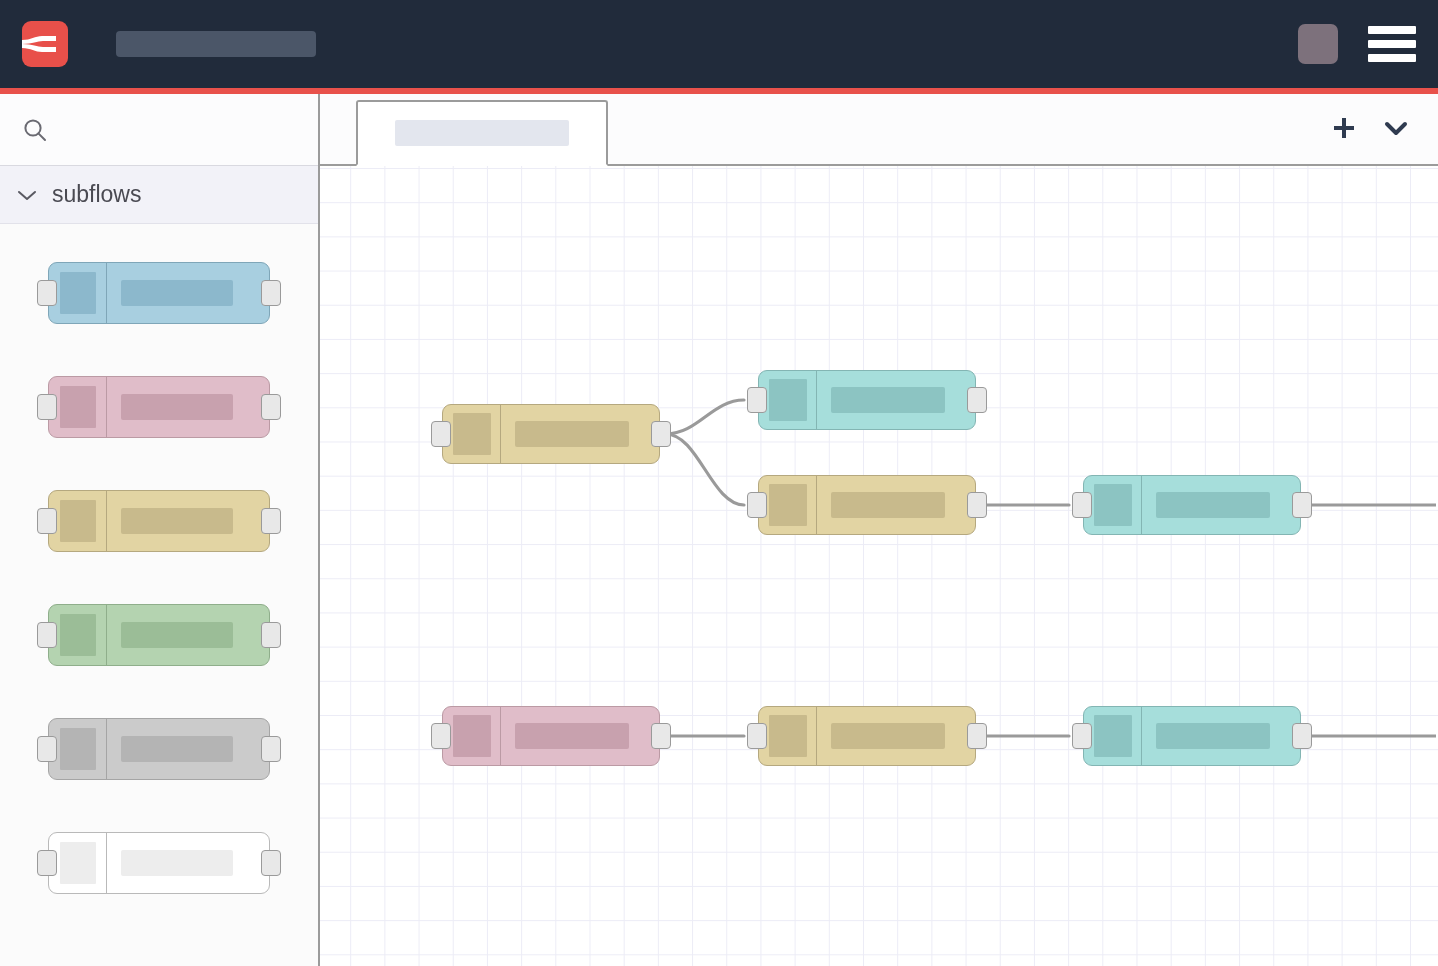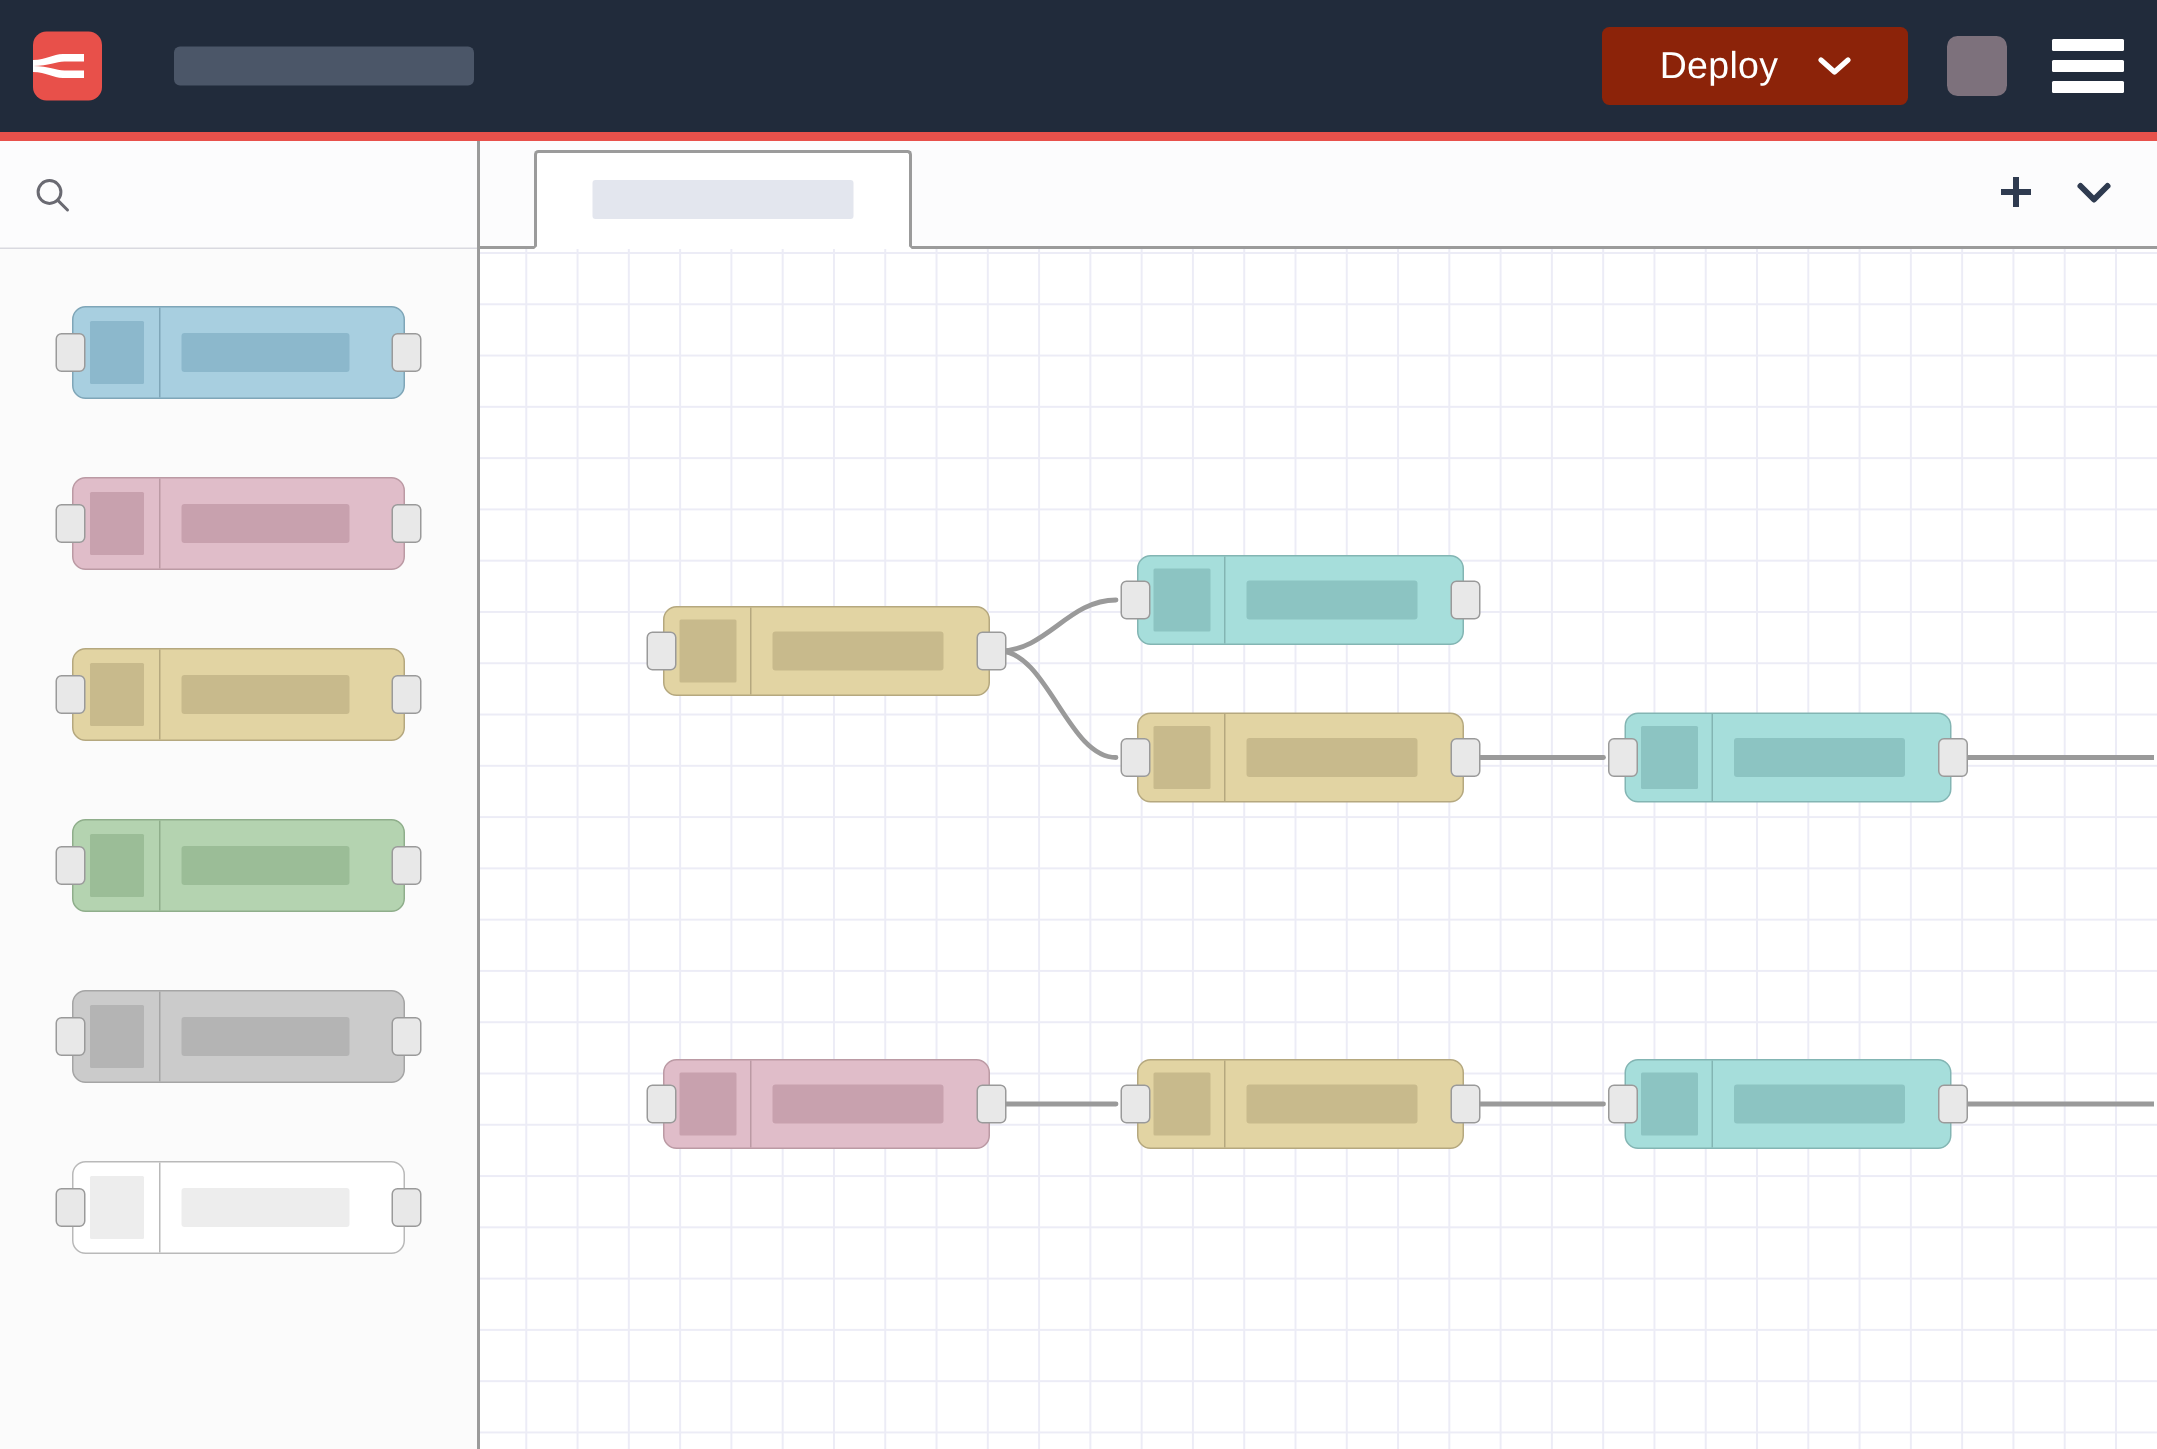--- a/index.html
+++ b/index.html
@@ -281,26 +281,20 @@
       <svg width="46" height="46" viewBox="0 0 46 46" aria-hidden="true">
         <path d="M0 19 C 9 19, 13 15, 20 15 L 34 15 L 34 20 L 21 20 C 15 20, 11 23, 0 23 Z" fill="#ffffff"></path>
         <path d="M0 27 C 9 27, 13 31, 20 31 L 34 31 L 34 26 L 21 26 C 15 26, 11 23, 0 23 Z" fill="#ffffff"></path>
       </svg>
     </div>
 
     <div class="app-title-redaction"></div>
 
     <div class="header-spacer"></div>
 
-    <button class="deploy-button">
-      <span class="deploy-label">Deploy</span>
-      <svg class="deploy-caret" viewBox="0 0 22 14">
-        <path d="M2 3 L11 11 L20 3" stroke="#ffffff" stroke-width="3.4" fill="none" stroke-linecap="round" stroke-linejoin="round"></path>
-      </svg>
-    </button>
 
     <div class="avatar-block"></div>
 
     <div class="hamburger">
       <span></span>
       <span></span>
       <span></span>
     </div>
   </div>
   <div class="header-underline"></div>
@@ -309,20 +303,26 @@
 
     <div class="sidebar">
 
       <div class="search-row">
         <svg class="search-icon" viewBox="0 0 26 26">
           <circle cx="11" cy="11" r="7.6" stroke="#6a6a72" stroke-width="2" fill="none"></circle>
           <line x1="16.4" y1="16.4" x2="23" y2="23" stroke="#6a6a72" stroke-width="2" stroke-linecap="round"></line>
         </svg>
       </div>
 
+      <div class="palette-group-header">
+        <svg class="group-caret" viewBox="0 0 22 14">
+          <path d="M3 4 L11 11 L19 4" stroke="#5a5a62" stroke-width="2" fill="none" stroke-linecap="round" stroke-linejoin="round"></path>
+        </svg>
+        <span class="group-label">subflows</span>
+      </div>
 
       <div class="palette-list" id="palette-list">
           <div class="palette-item">
             <div class="node" style="background: rgb(168, 207, 224); border-color: rgb(127, 166, 184);">
               <div class="node-icon-cell" style="border-right-color: rgb(127, 166, 184);">
                 <div class="node-icon-redaction" style="background: rgb(140, 184, 204);"></div>
               </div>
               <div class="node-body-cell">
                 <div class="node-label-redaction" style="background: rgb(140, 184, 204);"></div>
               </div>

